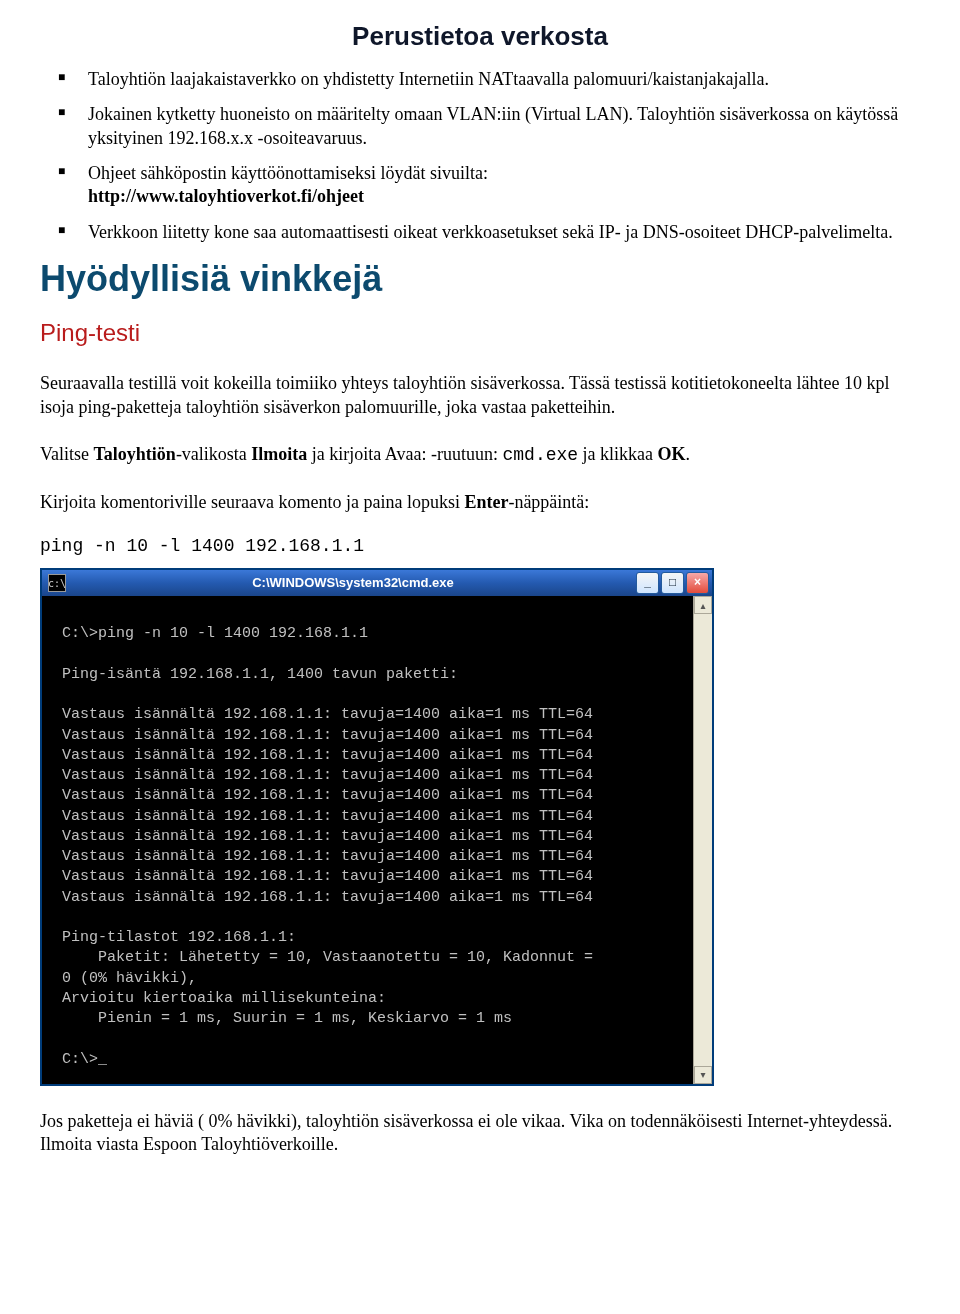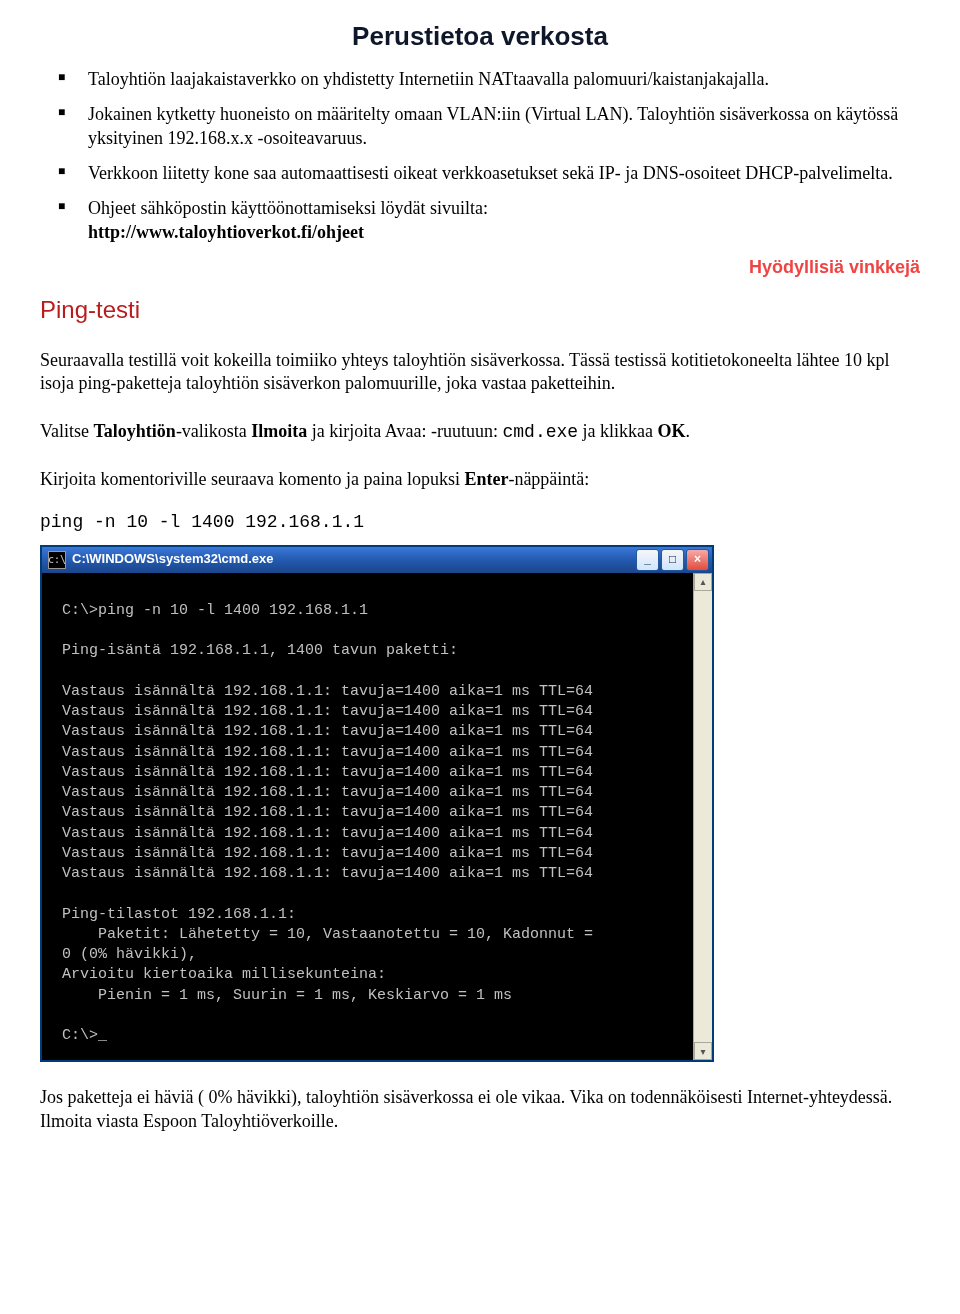--- a/index.html
+++ b/index.html
@@ -14,24 +14,24 @@
   h1.main-title {
     font-family: "Trebuchet MS", "Lucida Sans", Verdana, sans-serif;
     color: #0f172a;
     font-weight: 700;
     font-size: 26px;
     text-align: center;
     margin: 0 0 14px 0;
   }
   h1.sub-title {
     font-family: "Trebuchet MS", "Lucida Sans", Verdana, sans-serif;
-    color: #ef4444;
-    font-weight: 700;
-    font-size: 18px;
-    text-align: right;
+    color: #0c4a6e;
+    font-weight: 700;
+    font-size: 36px;
+    text-align: left;
     margin: 8px 0 14px 0;
   }
   h2.section {
     font-family: "Trebuchet MS", "Lucida Sans", Verdana, sans-serif;
     color: #b91c1c;
     font-weight: 400;
     font-size: 24px;
     margin: 2px 0 8px 0;
   }
   ul.bullets {
@@ -81,20 +81,21 @@
     margin-right: 6px;
     display: flex; align-items: center; justify-content: center;
     color: #ccc; font-size: 10px; font-family: monospace;
   }
   .term-title {
     flex: 1;
     color: #fff;
     font-family: "Tahoma", sans-serif;
     font-size: 13px;
     font-weight: 700;
+    text-align: center;
   }
   .term-btn {
     width: 21px; height: 20px;
     margin-left: 2px;
     background: linear-gradient(to bottom, #f6f6f6, #cfe5ff);
     border: 1px solid #235a9c;
     border-radius: 3px;
     display: flex; align-items: center; justify-content: center;
     color: #123;
     font-family: Arial, sans-serif;
@@ -137,25 +138,25 @@
   .term-scroll .arrow.down { position: absolute; bottom: 0; left: 0; }
 </style>
 </head>
 <body>
 
 <h1 class="main-title">Perustietoa verkosta</h1>
 
 <ul class="bullets">
   <li><span>Taloyhtiön laajakaistaverkko on yhdistetty Internetiin NATtaavalla palomuuri/kaistanjakajalla.</span></li>
   <li><span>Jokainen kytketty huoneisto on määritelty omaan VLAN:iin (Virtual LAN). Taloyhtiön sisäverkossa on käytössä yksityinen 192.168.x.x -osoiteavaruus.</span></li>
-  <li><span>Verkkoon liitetty kone saa automaattisesti oikeat verkkoasetukset sekä IP- ja DNS-osoiteet DHCP-palvelimelta.</span></li>
   <li>
     <span>Ohjeet sähköpostin käyttöönottamiseksi löydät sivuilta:</span><br>
     <span class="bold">http://www.taloyhtioverkot.fi/ohjeet</span>
   </li>
+  <li><span>Verkkoon liitetty kone saa automaattisesti oikeat verkkoasetukset sekä IP- ja DNS-osoiteet DHCP-palvelimelta.</span></li>
 </ul>
 
 <h1 class="sub-title">Hyödyllisiä vinkkejä</h1>
 
 <h2 class="section">Ping-testi</h2>
 
 <p>Seuraavalla testillä voit kokeilla toimiiko yhteys taloyhtiön sisäverkossa. Tässä testissä kotitietokoneelta lähtee 10 kpl isoja ping-paketteja taloyhtiön sisäverkon palomuurille, joka vastaa paketteihin.</p>
 
 <p>
   <span>Valitse </span><span class="bold">Taloyhtiön</span><span>-valikosta </span><span class="bold">Ilmoita</span><span> ja kirjoita Avaa: -ruutuun: </span><span class="mono">cmd.exe</span><span> ja klikkaa </span><span class="bold">OK</span><span>.</span>

